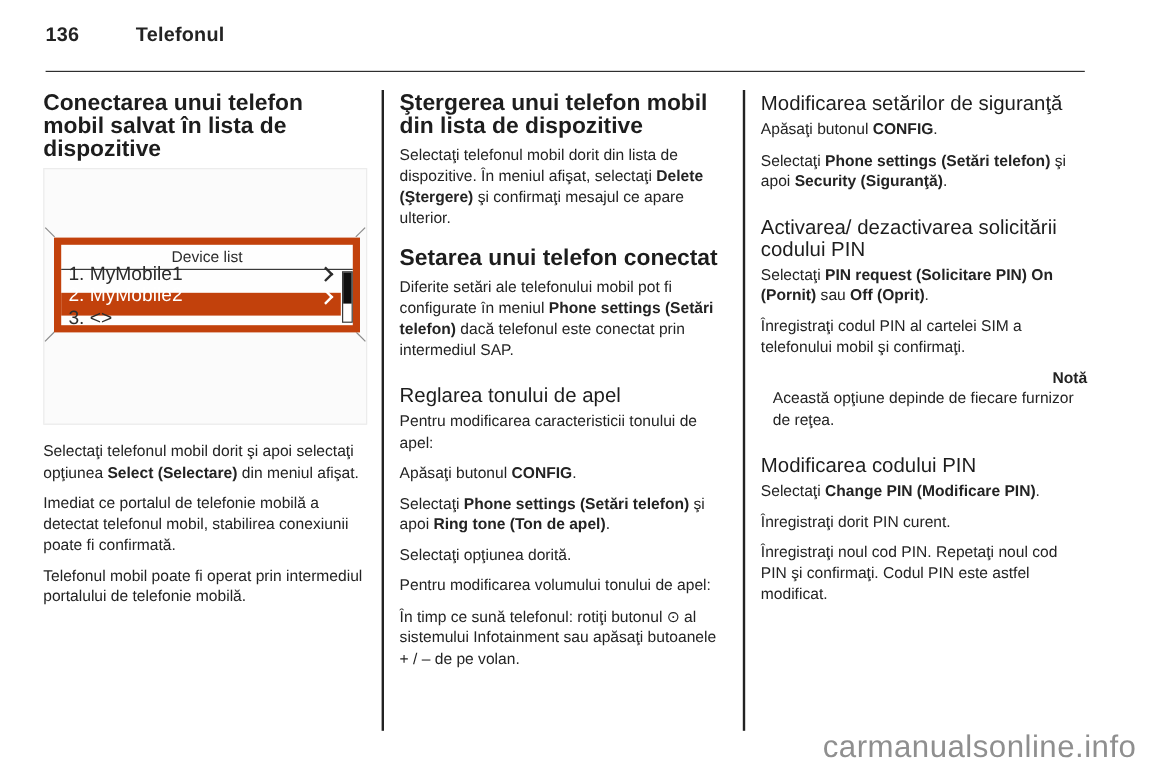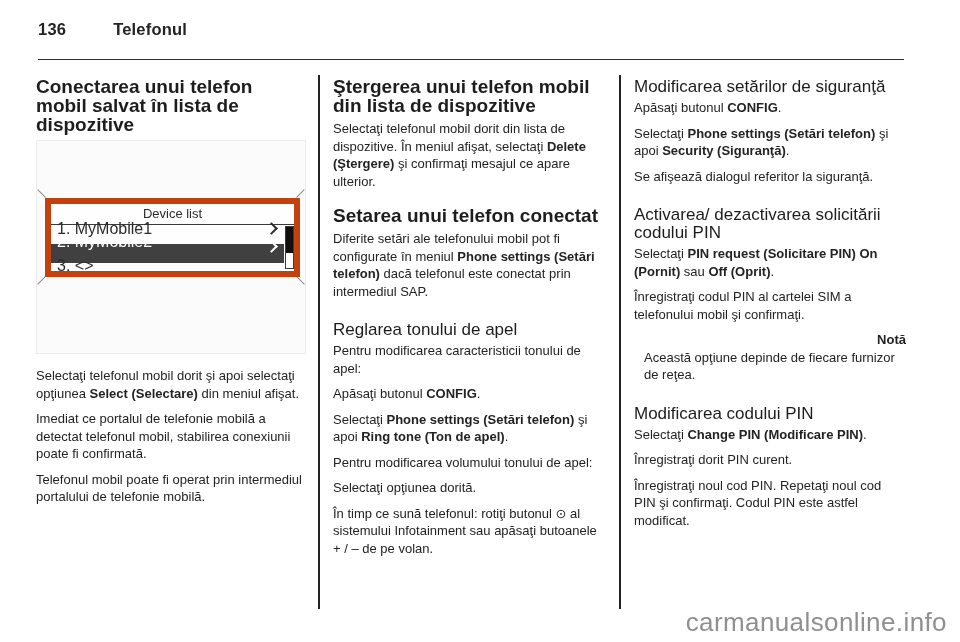--- a/index.html
+++ b/index.html
@@ -34,21 +34,21 @@
   
   .figure{position:relative;width:270px;height:214px;margin:6px 0 13px 0;
     background:#fbfbfb;border:1px solid #ececec;box-sizing:border-box;}
   .screen{position:absolute;left:8px;top:57px;width:255px;height:79px;
     background:#fefefe;border:6px solid #c2410c;box-sizing:border-box;}
   .screen-title{height:20px;line-height:20px;text-align:center;font-size:13px;
     color:#2c2c2c;border-bottom:1.5px solid #3a3a3a;}
   .rows{position:absolute;left:0;right:10px;top:21.5px;bottom:0;}
   .drow{height:18px;display:flex;align-items:center;padding:0 4px 12px 6px;
     font-size:16px;color:#2c2c2c;box-sizing:border-box;}
-  .drow.selected{background:#404040;color:#ffffff;height:19px;align-items:flex-end;}
+  .drow.selected{background:#c2410c;color:#ffffff;height:19px;}
   .chev{width:7px;height:7px;margin-left:auto;margin-right:4px;
     border-top:2.6px solid currentColor;border-right:2.6px solid currentColor;
     transform:rotate(45deg);flex:0 0 auto;}
   .scrollbar{position:absolute;top:21.5px;right:0;bottom:2px;width:9px;
     border:1.5px solid #3a3a3a;background:#fff;box-sizing:border-box;}
   .thumb{position:absolute;top:0;left:0;right:0;height:64%;background:#101010;}
   .tick{position:absolute;width:11px;height:1.3px;background:#8a8a8a;}
   .tick.tl{left:-1px;top:52px;transform:rotate(45deg);}
   .tick.tr{right:-1px;top:52px;transform:rotate(-45deg);}
   .tick.bl{left:-1px;top:139px;transform:rotate(-45deg);}
@@ -106,32 +106,31 @@
 
 <div class="col col-2" id="col2-blocks">
     <div class="h1">Ştergerea unui telefon mobil din lista de dispozitive</div>
     <div class="para"><span>Selectaţi telefonul mobil dorit din lista de dispozitive. În meniul afişat, selectaţi </span><span class="mi">Delete (Ştergere)</span><span> şi confirmaţi mesajul ce apare ulterior.</span></div>
     <div class="h1 spaced">Setarea unui telefon conectat</div>
     <div class="para"><span>Diferite setări ale telefonului mobil pot fi configurate în meniul </span><span class="mi">Phone settings (Setări telefon)</span><span> dacă telefonul este conectat prin intermediul SAP.</span></div>
     <div class="h2">Reglarea tonului de apel</div>
     <div class="para"><span>Pentru modificarea caracteristicii tonului de apel:</span></div>
     <div class="para"><span>Apăsaţi butonul </span><span class="mi">CONFIG</span><span>.</span></div>
     <div class="para"><span>Selectaţi </span><span class="mi">Phone settings (Setări telefon)</span><span> şi apoi </span><span class="mi">Ring tone (Ton de apel)</span><span>.</span></div>
+    <div class="para"><span>Selectaţi opţiunea dorită.</span></div>
     <div class="para"><span>Pentru modificarea volumului tonului de apel:</span></div>
-    <div class="para"><span>Selectaţi opţiunea dorită.</span></div>
     <div class="para"><span>În timp ce sună telefonul: rotiţi butonul ⊙ al sistemului Infotainment sau apăsaţi butoanele + / – de pe volan.</span></div>
   </div>
 
 <div class="divider divider-2"></div>
 
 <div class="col col-3" id="col3-blocks">
     <div class="h2">Modificarea setărilor de siguranţă</div>
     <div class="para"><span>Apăsaţi butonul </span><span class="mi">CONFIG</span><span>.</span></div>
     <div class="para"><span>Selectaţi </span><span class="mi">Phone settings (Setări telefon)</span><span> şi apoi </span><span class="mi">Security (Siguranţă)</span><span>.</span></div>
-    <div class="para"><span>Se afişează dialogul referitor la siguranţă.</span></div>
     <div class="h2">Activarea/ dezactivarea solicitării codului PIN</div>
     <div class="para"><span>Selectaţi </span><span class="mi">PIN request (Solicitare PIN)</span><span> </span><span class="mi">On (Pornit)</span><span> sau </span><span class="mi">Off (Oprit)</span><span>.</span></div>
     <div class="para"><span>Înregistraţi codul PIN al cartelei SIM a telefonului mobil şi confirmaţi.</span></div>
     <div class="note">
       <div class="note-title">Notă</div>
       <div><span>Această opţiune depinde de fiecare furnizor de reţea.</span></div>
     </div>
     <div class="h2">Modificarea codului PIN</div>
     <div class="para"><span>Selectaţi </span><span class="mi">Change PIN (Modificare PIN)</span><span>.</span></div>
     <div class="para"><span>Înregistraţi dorit PIN curent.</span></div>

